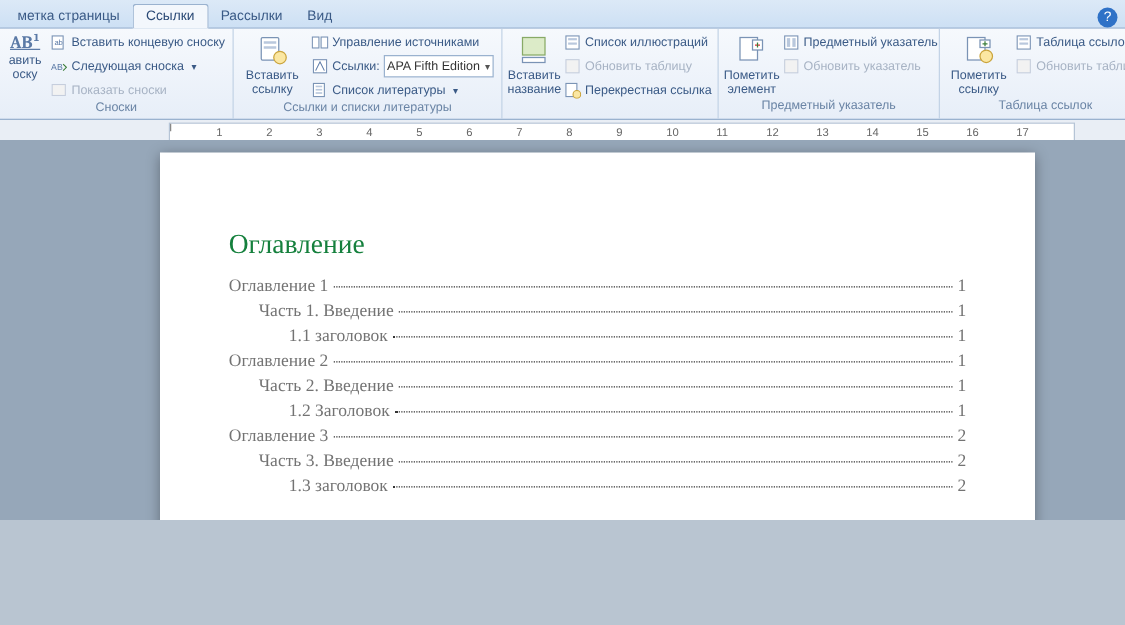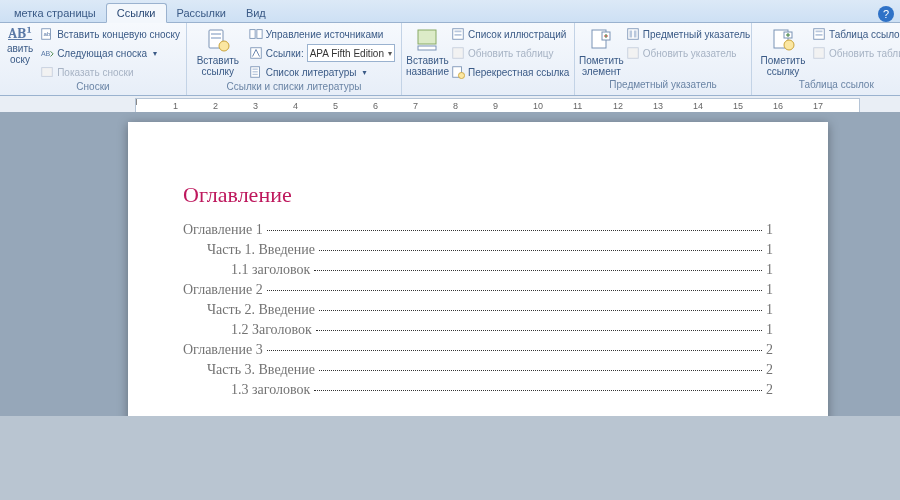--- a/index.html
+++ b/index.html
@@ -25,21 +25,21 @@
   .ico svg{width:100%;height:100%;}
   
   #ruler{height:18px;background:#e9eef5;border-bottom:1px solid #9ab2cf;position:relative;}
   #ruler-inner{position:absolute;left:135px;right:40px;top:2px;height:14px;background:#fff;border:1px solid #b5c4d6;}
   .tick{position:absolute;top:0;width:1px;height:6px;background:#888;}
   .tick.num{height:0;}
   .tick .n{position:absolute;top:2px;left:-3px;font-size:9px;color:#666;}
   
   #work{position:absolute;left:0;right:0;top:112px;bottom:0;background:#96a7b9;overflow:hidden;}
   #page{position:absolute;left:128px;top:10px;width:700px;height:600px;background:#fff;box-shadow:0 2px 10px rgba(0,0,0,.35);padding:60px 55px 20px 55px;box-sizing:border-box;}
-  #toc-title{font-family:Cambria,Georgia,serif;font-size:22px;color:#be185d;margin-bottom:14px;}
+  #toc-title{font-family:Cambria,Georgia,serif;font-size:22px;color:#15803d;margin-bottom:14px;}
   .toc{font-family:"Times New Roman",serif;font-size:14px;color:#737373;}
   .toc-row{display:flex;align-items:baseline;margin:4px 0;white-space:nowrap;}
   .toc-row .lbl{}
   .toc-row .dots{flex:1;border-bottom:1.5px dotted #333;margin:0 4px;position:relative;top:-3px;}
   .toc-row .pg{}
   .lvl1{padding-left:0;}
   .lvl2{padding-left:24px;}
   .lvl3{padding-left:48px;}
 </style>
 </head>

